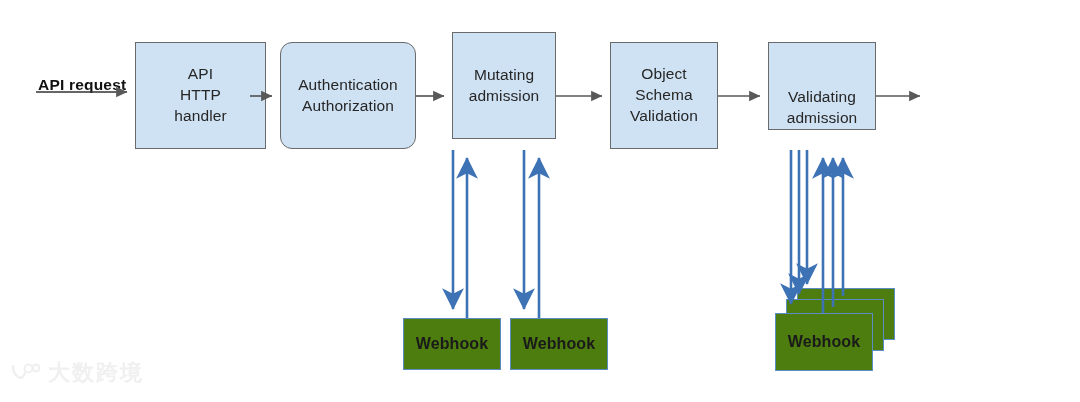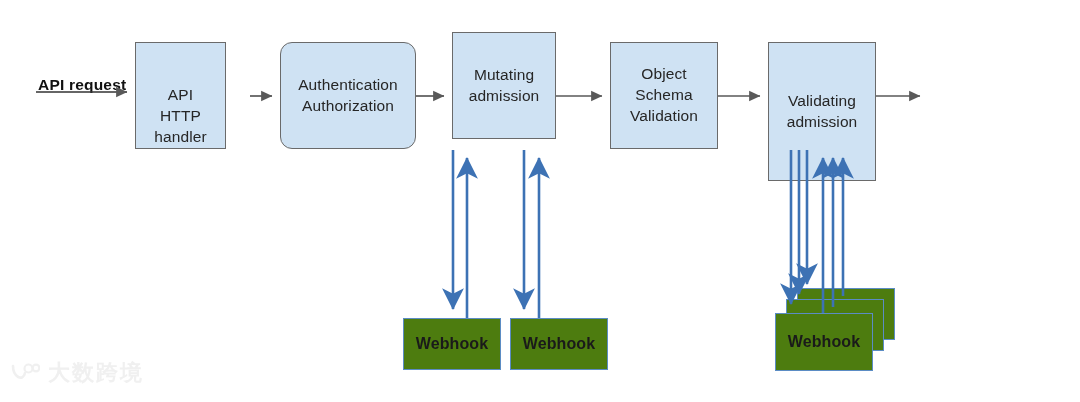--- a/index.html
+++ b/index.html
@@ -80,21 +80,21 @@
     font-family: "DejaVu Sans", sans-serif;
   }
 </style>
 </head>
 <body>
 
 <div id="canvas">
 
   <div class="entry-label" style="left:38px; top:76px;">API request</div>
 
-  <div class="node" style="left:135px; top:42px; width:91px; height:107px;align-items:flex-end;">
+  <div class="node" style="left:135px; top:42px; width:131px; height:107px;">
     <span>API
 HTTP
 handler</span>
   </div>
 
   <div class="node" style="left:280px; top:42px; width:136px; height:107px;border-radius:12px;">
     <span>Authentication
 Authorization</span>
   </div>
 
@@ -102,21 +102,21 @@
     <span>Mutating
 admission</span>
   </div>
 
   <div class="node" style="left:610px; top:42px; width:108px; height:107px;justify-content:center;">
     <span>Object
 Schema
 Validation</span>
   </div>
 
-  <div class="node" style="left:768px; top:42px; width:108px; height:139px;">
+  <div class="node" style="left:768px; top:42px; width:108px; height:88px;align-items:flex-end;">
     <span>Validating
 admission</span>
   </div>
 
 
   <div class="webhook ghost" style="left:797px; top:288px; width:98px; height:52px;">
     <span></span>
   </div>
   <div class="webhook ghost" style="left:786px; top:299px; width:98px; height:52px;">
     <span></span>

